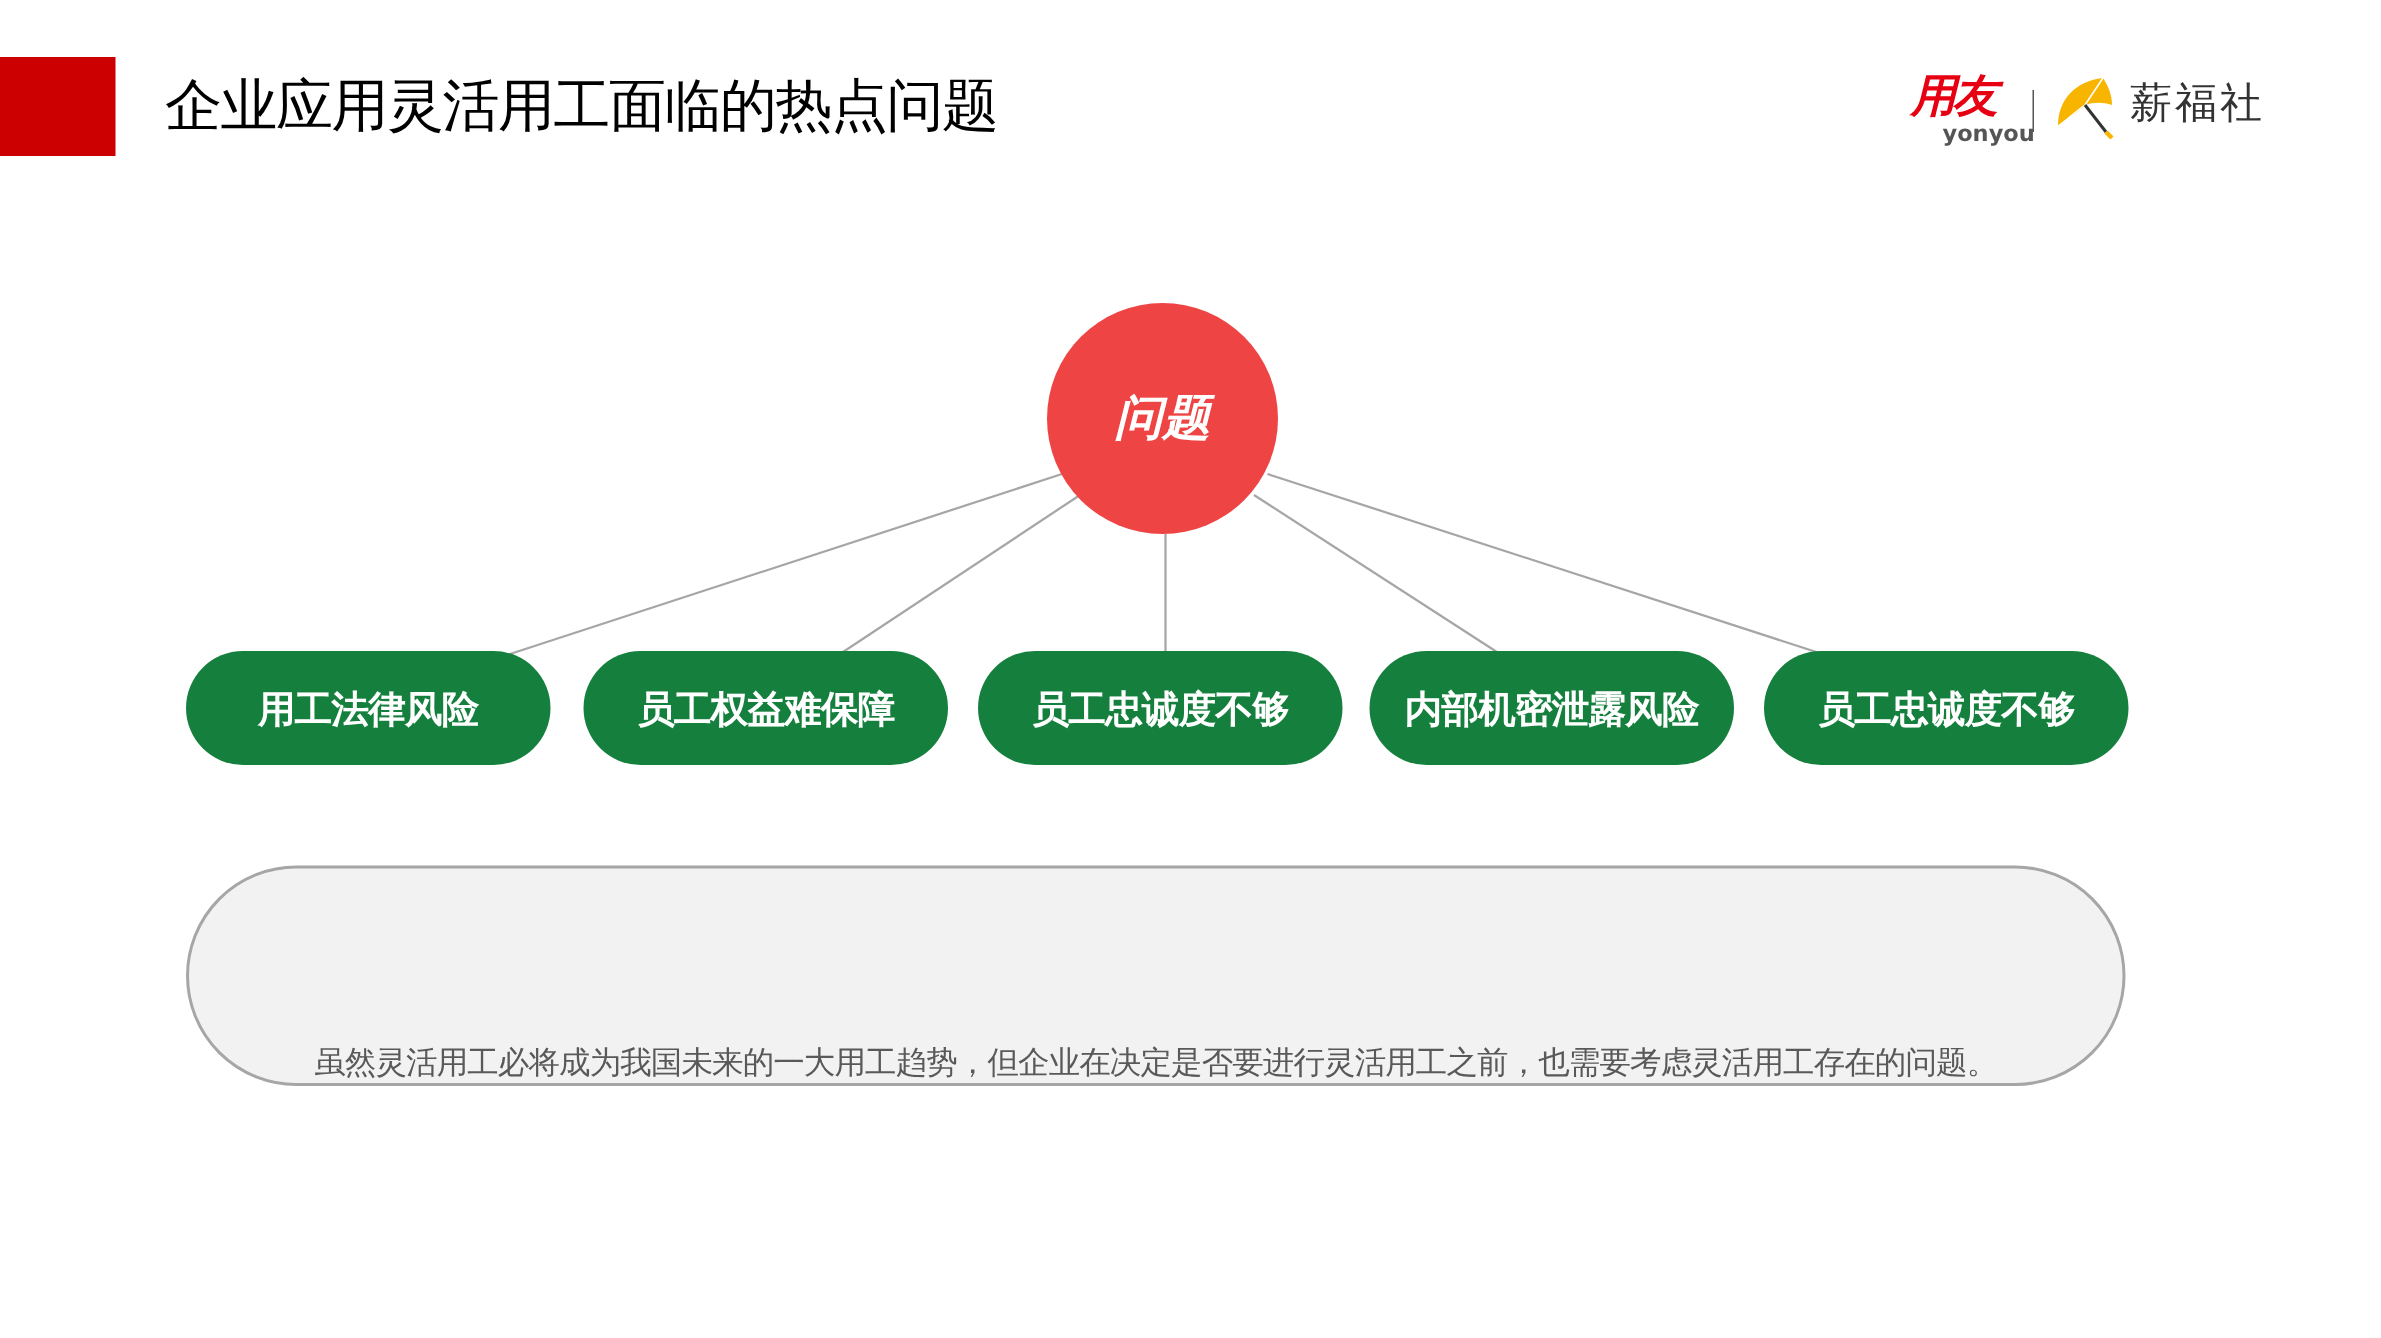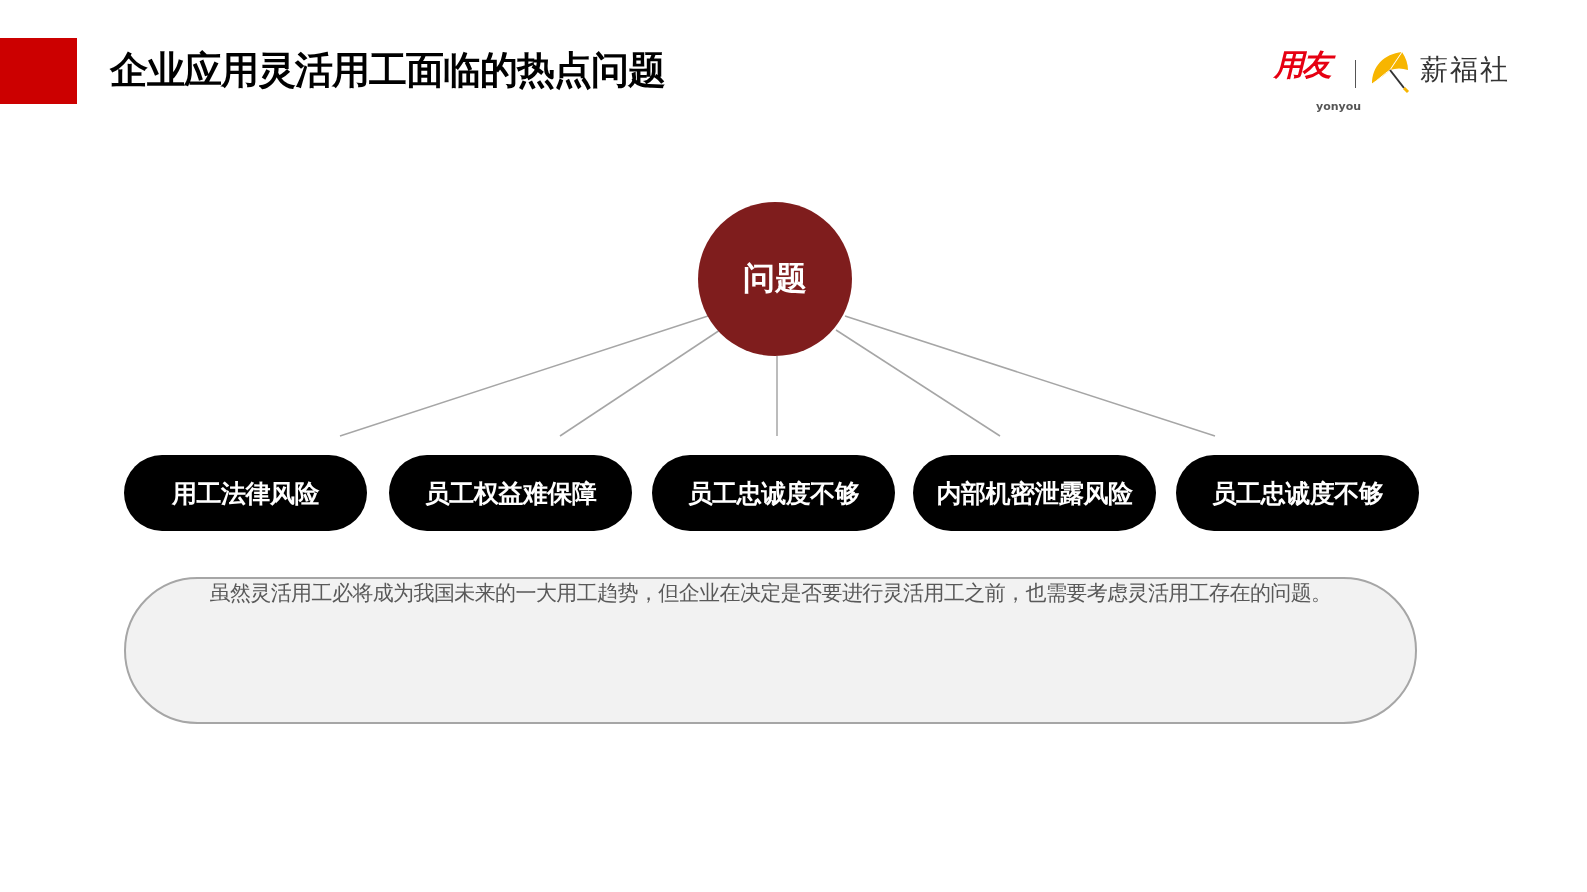--- a/index.html
+++ b/index.html
@@ -4,45 +4,45 @@
 <style>
   html, body { margin: 0; padding: 0; }
   body {
     width: 1587px; height: 892px; position: relative; overflow: hidden;
     background: #ffffff;
     font-family: "DejaVu Sans", "Liberation Sans", sans-serif;
   }
   .red-block { position: absolute; left: 0; top: 38px; width: 77px; height: 66px; background: #cc0000; }
   .page-title {
     position: absolute; left: 110px; top: 44px; height: 52px; line-height: 52px;
-    font-size: 38px; font-weight: bold; color: #000; letter-spacing: -1px;
+    font-size: 38px; font-weight: normal; color: #000; letter-spacing: -1px;
   }
   .logo { position: absolute; left: 1272px; top: 48px; height: 50px; width: 250px; }
   .logo-yonyou { position: absolute; left: 2px; top: 0; text-align: center; }
   .logo-yonyou .cn { font-size: 30px; font-weight: bold; color: #e60012; font-style: italic; line-height: 34px; letter-spacing: -2px; }
-  .logo-yonyou .en { font-size: 11px; font-weight: bold; color: #555; position: absolute; left: 42px; top: 32px; letter-spacing: 0; margin-top: 20px; }
+  .logo-yonyou .en { font-size: 15px; font-weight: bold; color: #555; position: absolute; left: 21px; top: 32px; letter-spacing: 0; }
   .logo-divider { position: absolute; left: 83px; top: 12px; width: 1px; height: 28px; background: #555; }
   .logo-umbrella { position: absolute; left: 96px; top: 0; width: 48px; height: 48px; }
   .logo-xinfushe { position: absolute; left: 148px; top: 6px; font-size: 28px; color: #333; line-height: 36px; letter-spacing: 2px; font-family: Liberation Mono, monospace; }
 
   .connectors { position: absolute; left: 0; top: 0; width: 1587px; height: 892px; }
   .hub {
     position: absolute; left: 698px; top: 202px; width: 154px; height: 154px; border-radius: 50%;
-    background: #7f1d1d; color: #fff; display: flex; align-items: center; justify-content: center;
-    font-size: 32px; font-weight: bold;
+    background: #ef4444; color: #fff; display: flex; align-items: center; justify-content: center;
+    font-size: 32px; font-weight: bold; font-style: italic;
   }
   .pill {
     position: absolute; top: 434px; height: 76px; width: 243px; border-radius: 38px;
-    background: #000000; color: #fff; display: flex; align-items: center; justify-content: center;
-    font-size: 25px; font-weight: bold; letter-spacing: -0.5px; margin-top: 21px;
+    background: #15803d; color: #fff; display: flex; align-items: center; justify-content: center;
+    font-size: 25px; font-weight: bold; letter-spacing: -0.5px;
   }
   .summary {
     position: absolute; left: 124px; top: 577px; width: 1293px; height: 147px;
     border: 2px solid #a6a6a6; border-radius: 74px; background: #f2f2f2;
-    display: flex; align-items: flex-start; justify-content: center; box-sizing: border-box;
+    display: flex; align-items: flex-end; justify-content: center; box-sizing: border-box;
   }
   .summary-text { font-size: 21px; color: #595959; white-space: nowrap; letter-spacing: -0.6px; }
 </style>
 </head>
 <body>
 
 <div class="red-block"></div>
 <div class="page-title">企业应用灵活用工面临的热点问题</div>
 
 <div class="logo">

